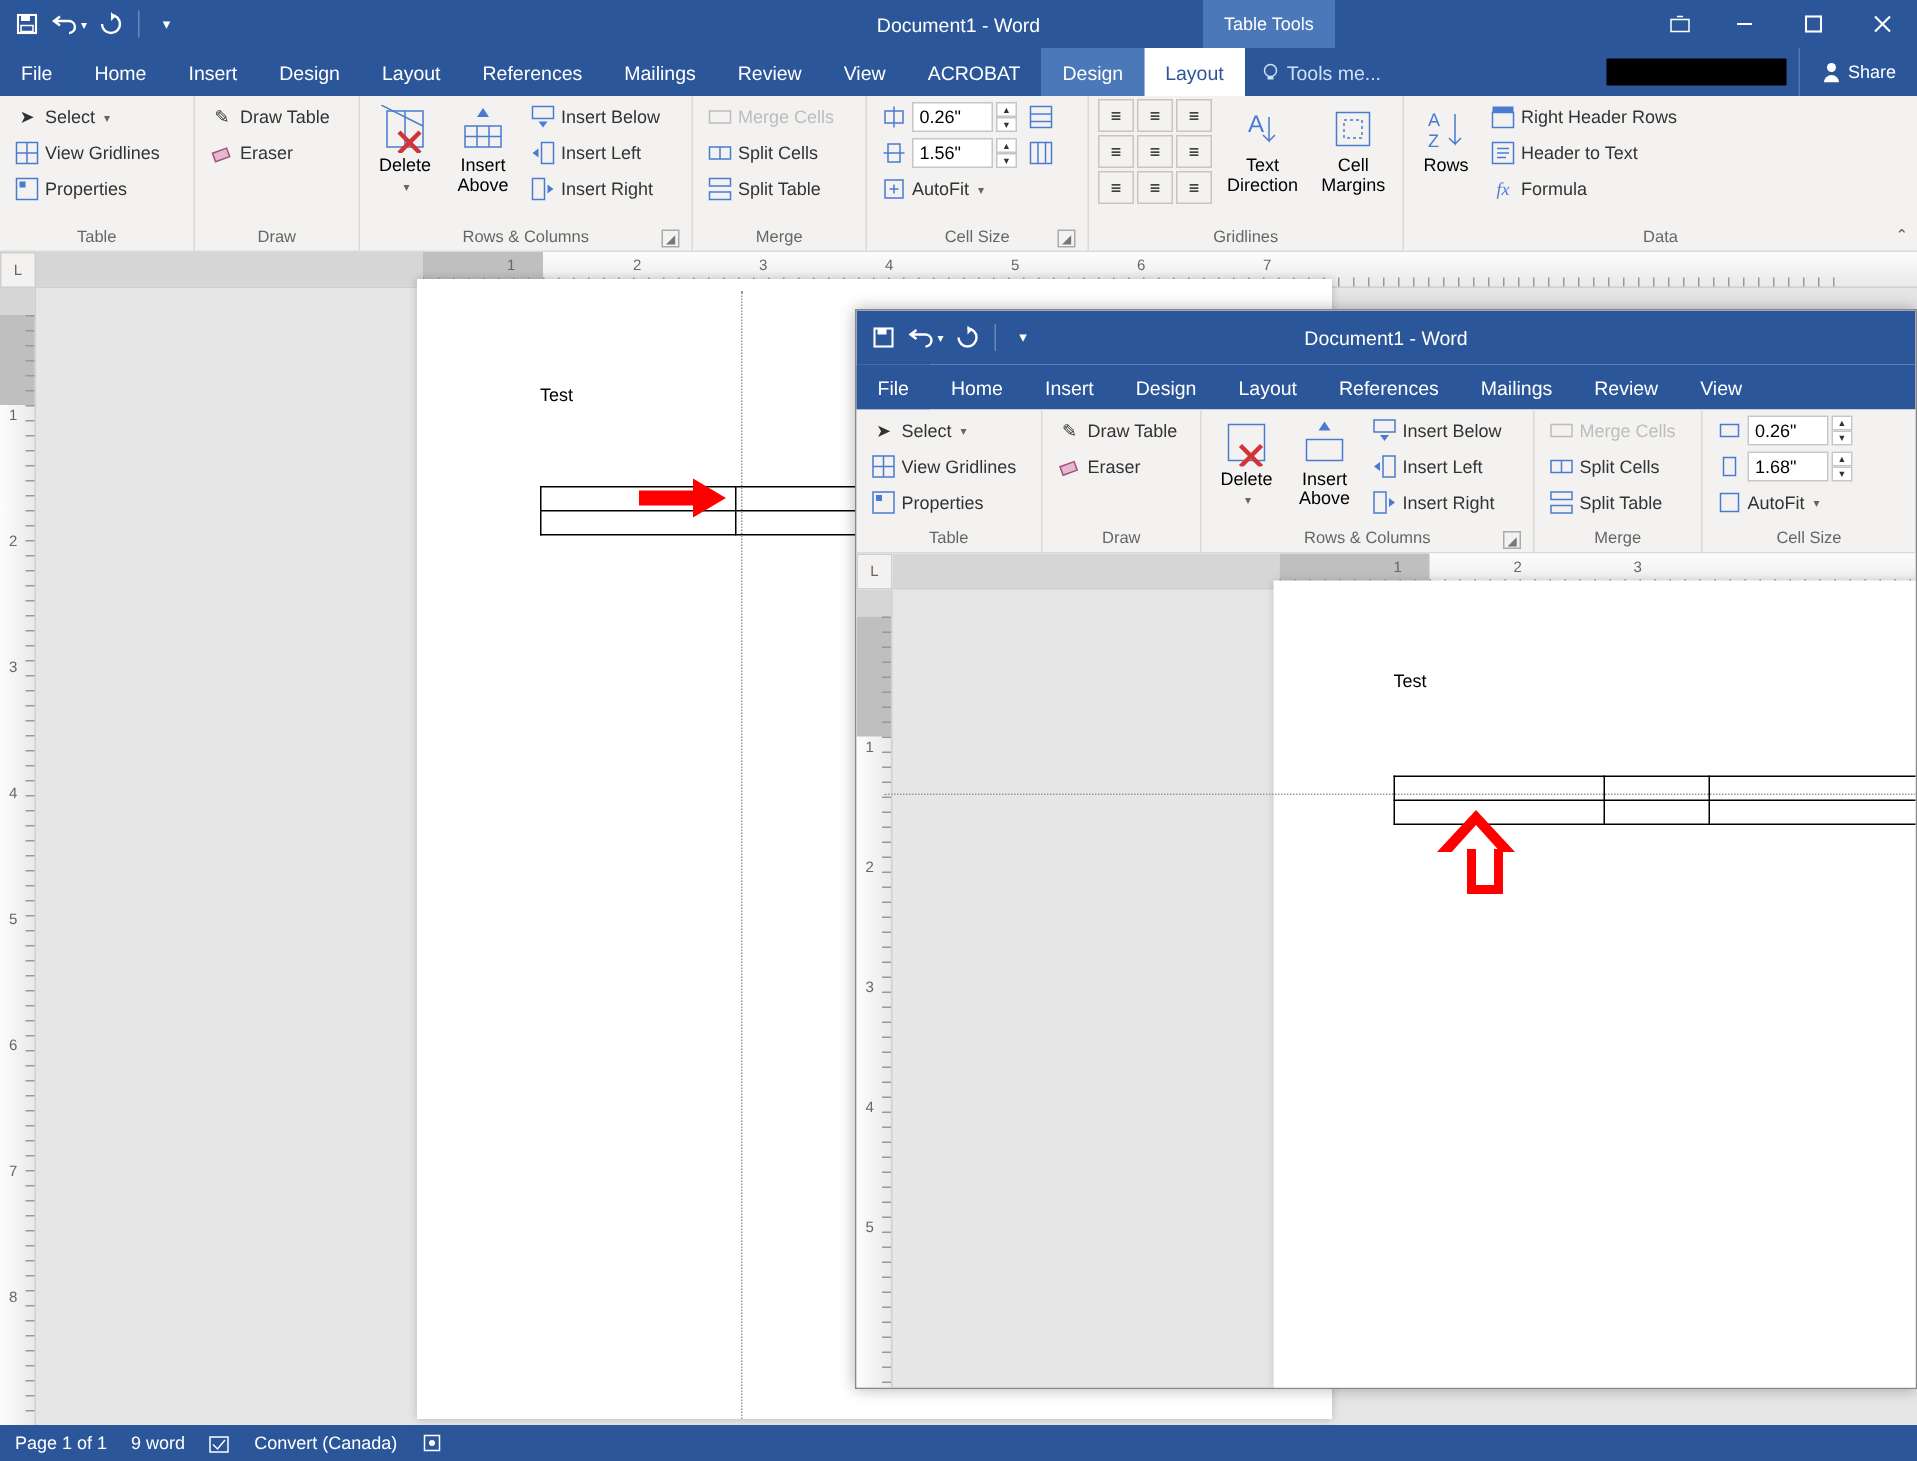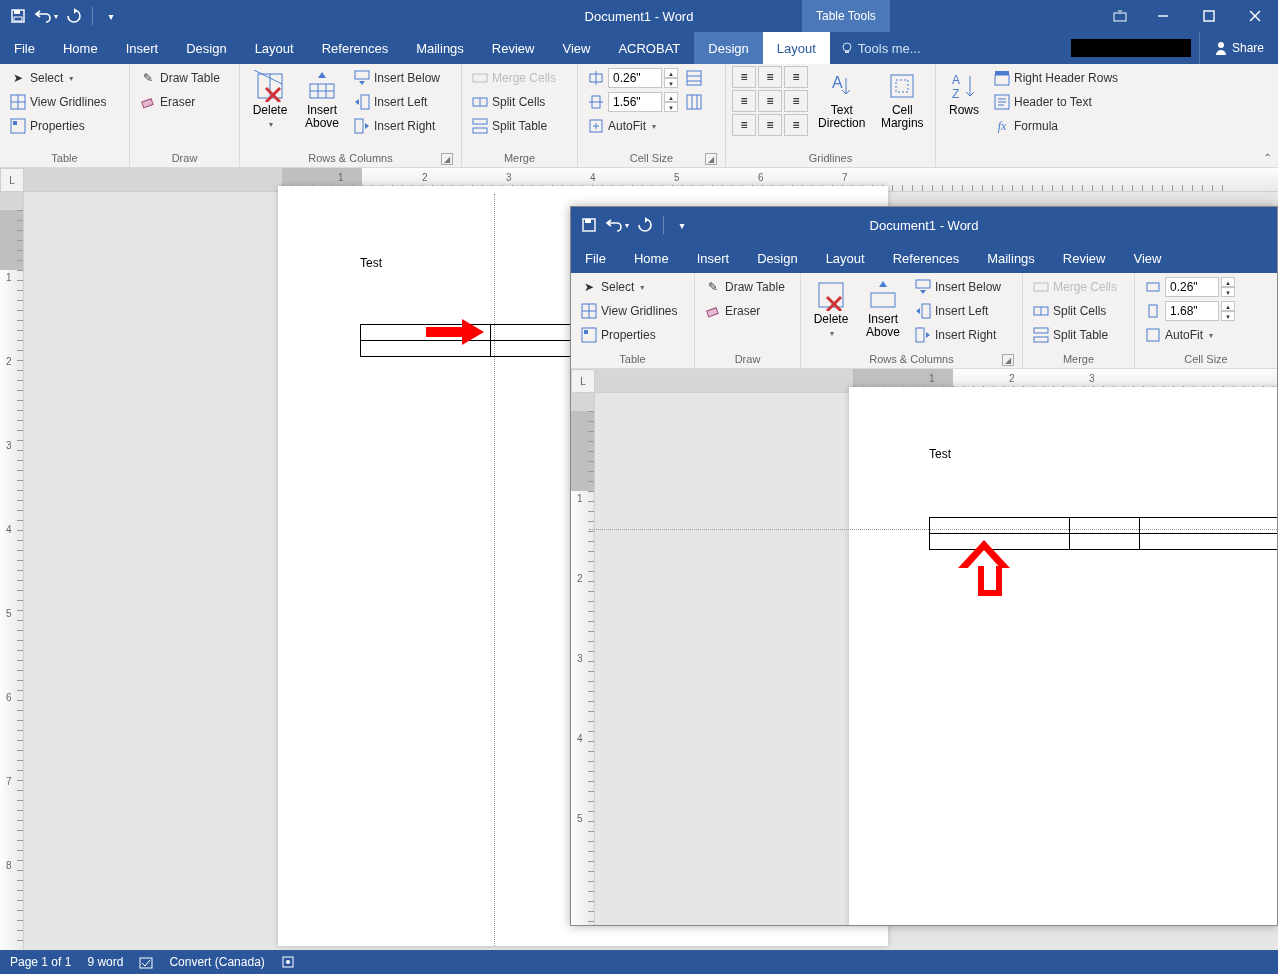--- a/index.html
+++ b/index.html
@@ -442,20 +442,21 @@
               </svg>
             </span>
             <span>Header to Text</span>
           </div>
         <div class="btn">
             <span class="ic" style="font-style:italic;font-family:serif;color:#4a7bd0">fx</span>
             <span>Formula</span>
           </div>
       </div>
     </div>
+    <div class="label"><span>Data</span></div>
   </div>
   <div class="collapse-caret">⌃</div>
 </div>
 
 <div class="workspace">
   <div class="corner">L</div>
   <div class="ruler-h">
     <div class="shade" style="left:0;width:258px"></div>
     <div class="shade" style="left:258px;width:80px;background:#bfbfbf"></div>
     <div class="scale" id="main-hruler">

